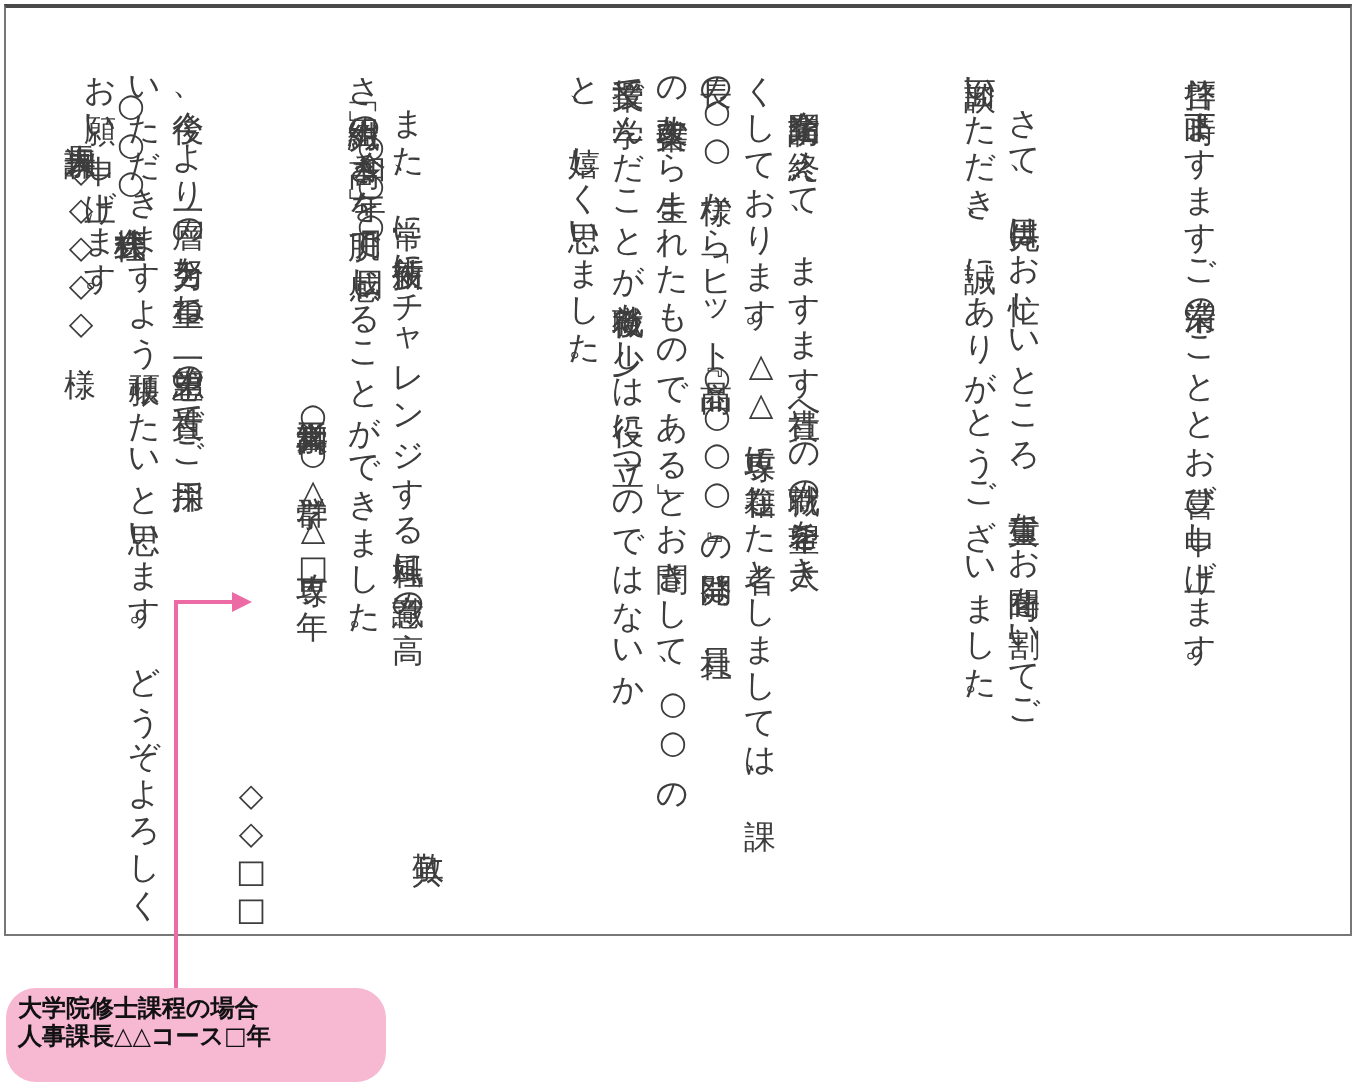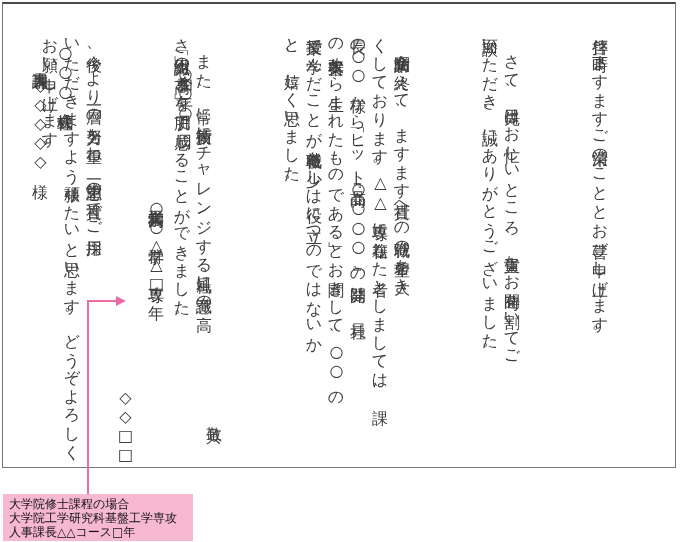--- a/index.html
+++ b/index.html
@@ -35,21 +35,21 @@
   .conn-v{position:absolute;left:87px;top:301px;width:2px;height:193px;background:#ec6ba5;}
   .conn-h{position:absolute;left:87px;top:300px;width:30px;height:2px;background:#ec6ba5;}
   .conn-head{
     position:absolute;left:116px;top:296px;width:0;height:0;
     border-left:10px solid #ec6ba5;border-top:5px solid transparent;border-bottom:5px solid transparent;
   }
   .note{
     position:absolute;left:3px;top:494px;width:190px;height:47px;box-sizing:border-box;
     background:#f7b8d2;padding:3px 4px 0 6px;
     font-family:"DejaVu Sans","Liberation Sans",sans-serif;
-    font-size:12px;line-height:14px;font-weight:normal;color:#111;
+    font-size:12px;line-height:14px;font-weight:bold;color:#111;border-radius:15px;
   }
   .note div{white-space:nowrap;}
 </style>
 </head>
 <body>
 
 <div class="stage">
 
   <div class="frame">
 
@@ -79,17 +79,16 @@
     <div class="vtext recipient">人事課長　◇◇◇◇◇様</div>
 
   </div>
 
   <div class="conn-v"></div>
   <div class="conn-h"></div>
   <div class="conn-head"></div>
 
   <div class="note">
     <div>大学院修士課程の場合</div>
-    <div>大学院工学研究科基盤工学専攻</div>
     <div>人事課長△△コース□年</div>
   </div>
 
 </div>
 
 </body></html>

